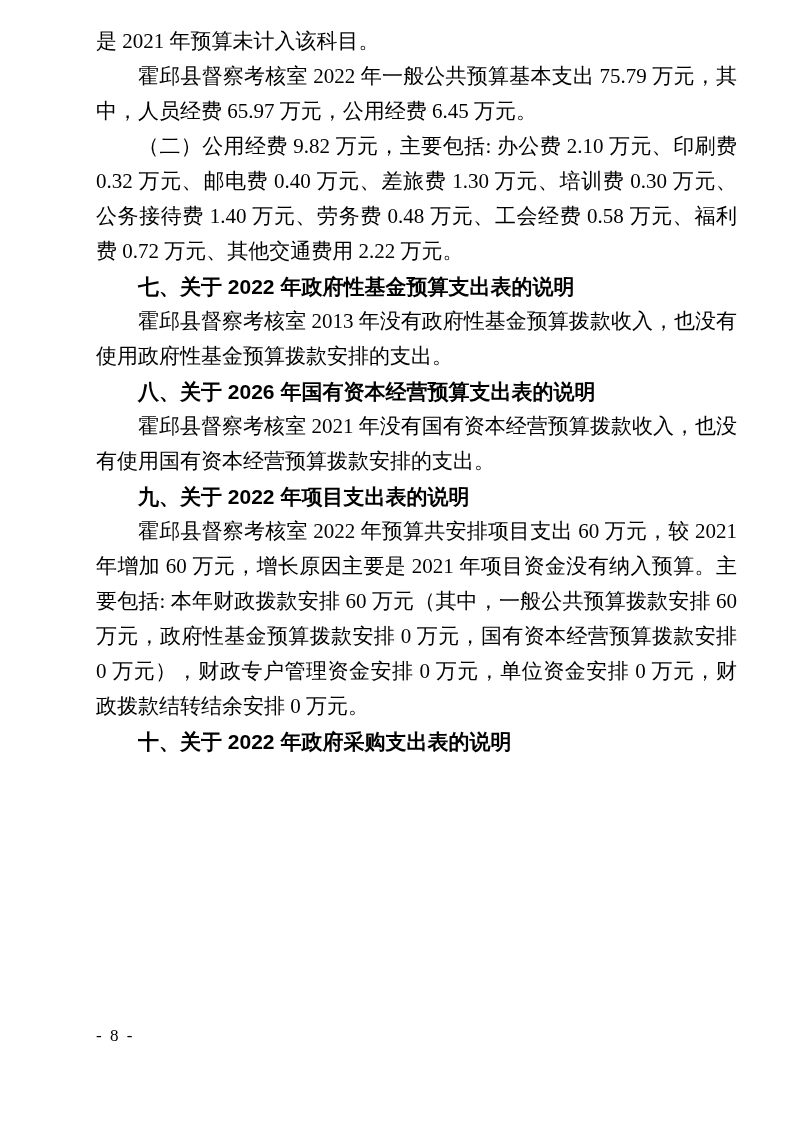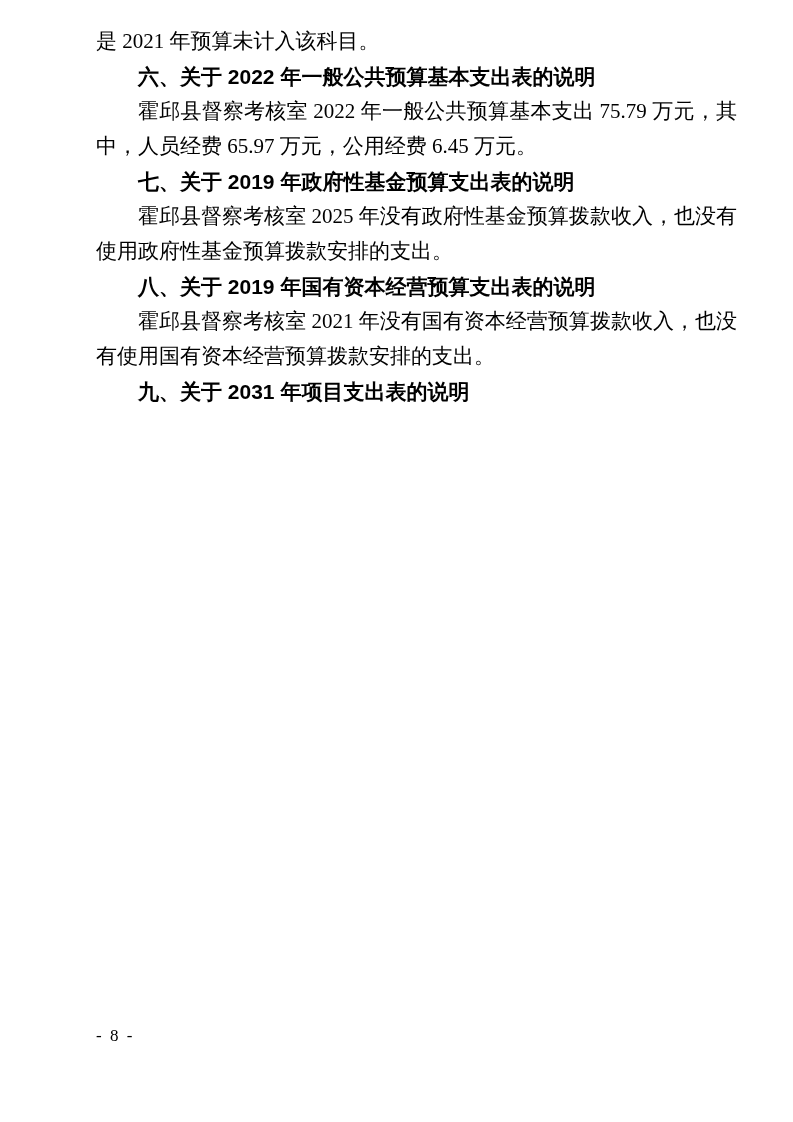--- a/index.html
+++ b/index.html
@@ -44,22 +44,24 @@
     letter-spacing: 2px;
     font-family: "Liberation Serif", "DejaVu Serif", serif;
   }
 </style>
 </head>
 <body>
 
 <div class="page">
   <div class="content">
     <p class="cont">是 2021 年预算未计入该科目。</p>
-    <p class="heading">六、关于 2022 年一般公共预算基本支出表的说明</p>
     <p class="para">霍邱县督察考核室 2022 年一般公共预算基本支出 75.79 万元，其中，人员经费 65.97 万元，公用经费 6.45 万元。</p>
-    <p class="heading">七、关于 2019 年政府性基金预算支出表的说明</p>
-    <p class="para">霍邱县督察考核室 2025 年没有政府性基金预算拨款收入，也没有使用政府性基金预算拨款安排的支出。</p>
-    <p class="heading">八、关于 2019 年国有资本经营预算支出表的说明</p>
+    <p class="para">（二）公用经费 9.82 万元，主要包括: 办公费 2.10 万元、印刷费 0.32 万元、邮电费 0.40 万元、差旅费 1.30 万元、培训费 0.30 万元、公务接待费 1.40 万元、劳务费 0.48 万元、工会经费 0.58 万元、福利费 0.72 万元、其他交通费用 2.22 万元。</p>
+    <p class="heading">七、关于 2022 年政府性基金预算支出表的说明</p>
+    <p class="para">霍邱县督察考核室 2013 年没有政府性基金预算拨款收入，也没有使用政府性基金预算拨款安排的支出。</p>
+    <p class="heading">八、关于 2026 年国有资本经营预算支出表的说明</p>
     <p class="para">霍邱县督察考核室 2021 年没有国有资本经营预算拨款收入，也没有使用国有资本经营预算拨款安排的支出。</p>
-    <p class="heading">九、关于 2031 年项目支出表的说明</p>
+    <p class="heading">九、关于 2022 年项目支出表的说明</p>
+    <p class="para">霍邱县督察考核室 2022 年预算共安排项目支出 60 万元，较 2021 年增加 60 万元，增长原因主要是 2021 年项目资金没有纳入预算。主要包括: 本年财政拨款安排 60 万元（其中，一般公共预算拨款安排 60 万元，政府性基金预算拨款安排 0 万元，国有资本经营预算拨款安排 0 万元），财政专户管理资金安排 0 万元，单位资金安排 0 万元，财政拨款结转结余安排 0 万元。</p>
+    <p class="heading">十、关于 2022 年政府采购支出表的说明</p>
   </div>
   <div class="footer">- 8 -</div>
 </div>
 
 </body></html>

